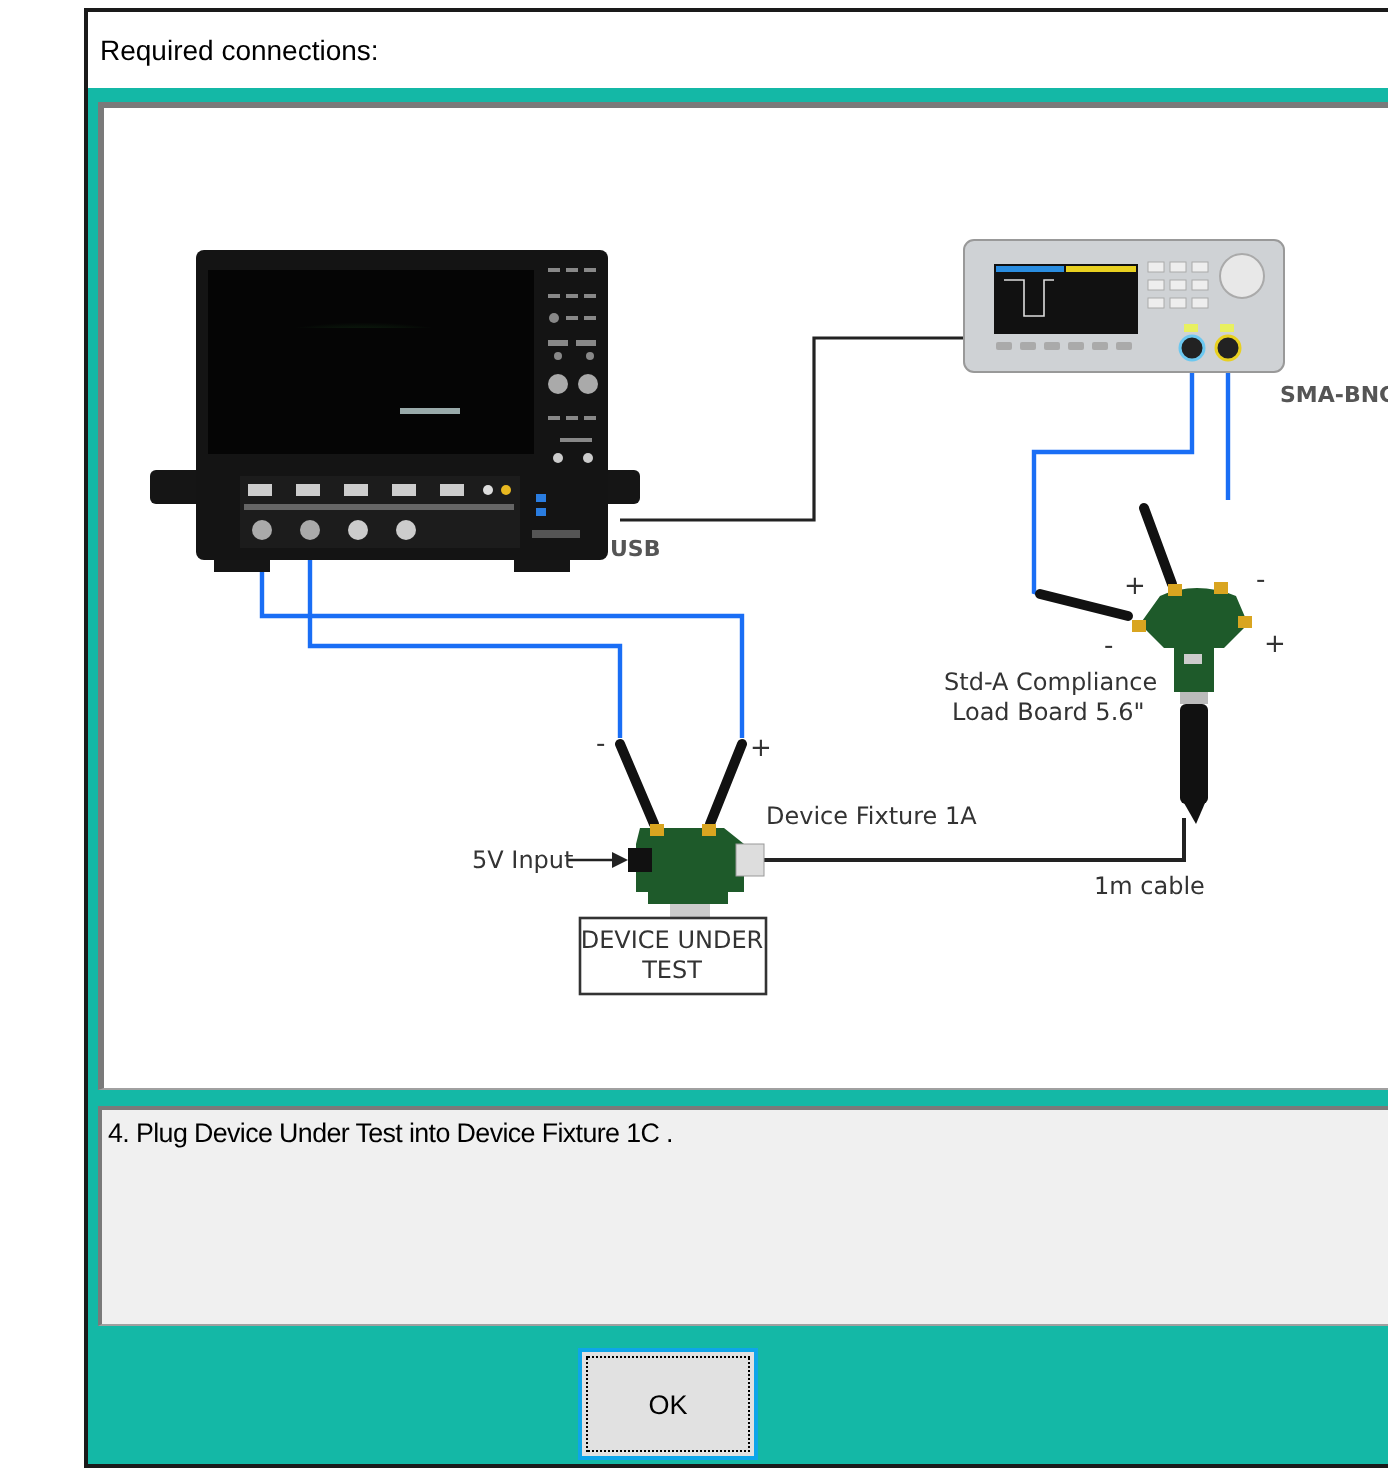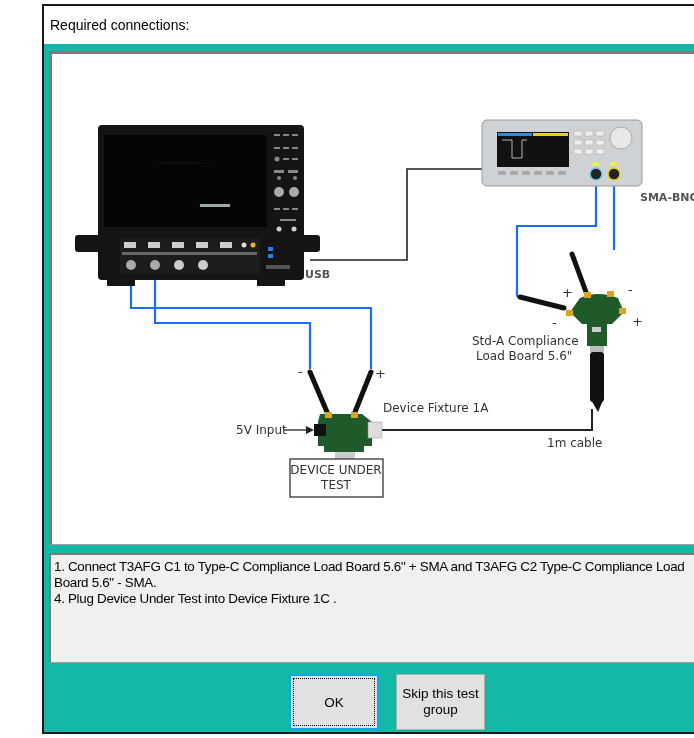--- a/index.html
+++ b/index.html
@@ -181,29 +181,25 @@
       <text class="lbl" x="323" y="324" font-size="13">+</text>
       <text class="lbl" x="510" y="243" font-size="13">+</text>
       <text class="lbl" x="500" y="273" font-size="13">-</text>
       <text class="lbl" x="576" y="240" font-size="13">-</text>
       <text class="lbl" x="580" y="272" font-size="13">+</text>
     </svg>
   </div>
 
   <div class="instr">
     <div class="instr-text">
-      <div>1. Connect T3AFG C1 to Type-C Compliance Load Board 5.6" + SMA and T3AFG C2 Type-C Compliance Load Board 5.6" - SMA.</div>
       <div>4. Plug Device Under Test into Device Fixture 1C .</div>
     </div>
     <div class="sb">
       <div class="sb-up"><span>▲</span></div>
       <div class="sb-down"><span>▼</span></div>
     </div>
   </div>
 
   <div class="btn btn-ok">
     <div class="focus"></div>
     <span>OK</span>
   </div>
-  <div class="btn btn-skip">
-    <span>Skip this test group</span>
-  </div>
 </div>
 
 </body></html>

